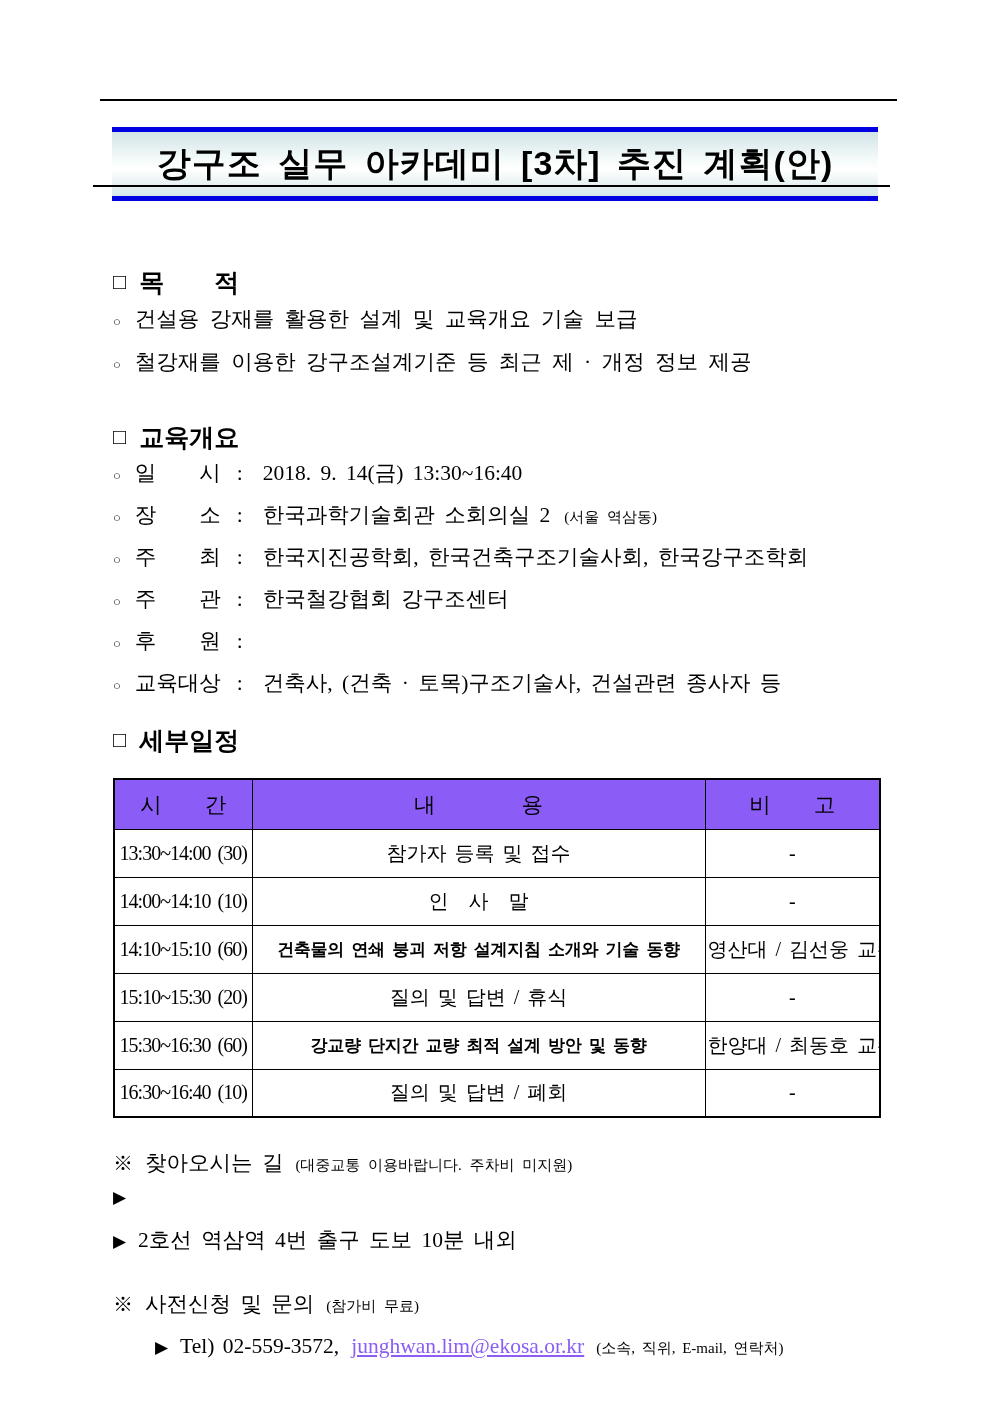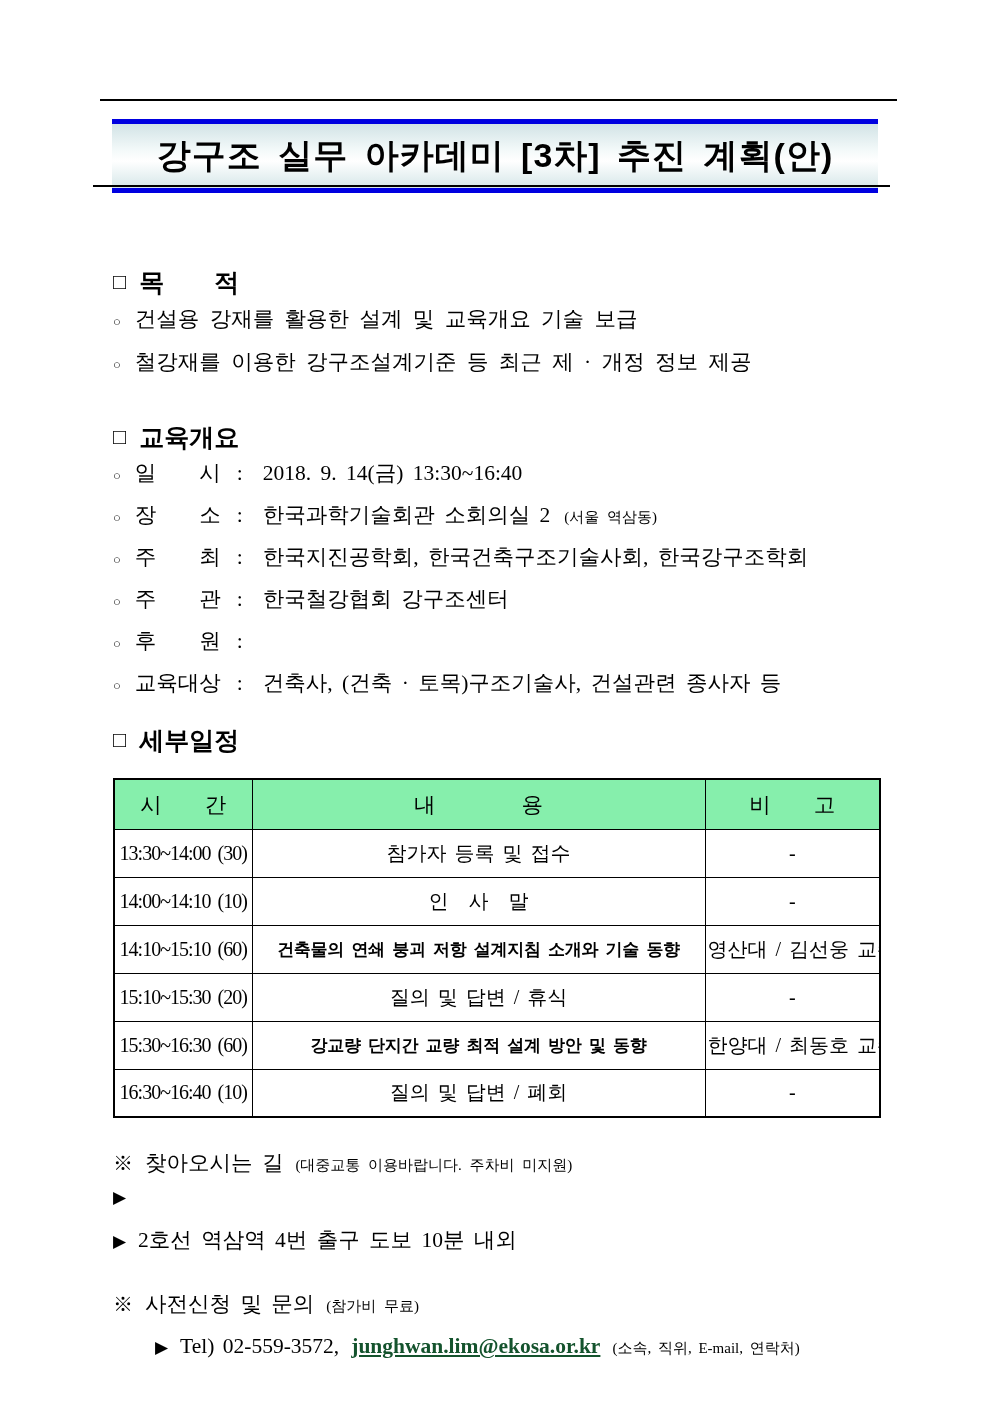--- a/index.html
+++ b/index.html
@@ -7,21 +7,21 @@
     width:992px;height:1403px;background:#ffffff;color:#000;
     font-family:"Liberation Serif","DejaVu Serif",serif;
     overflow:hidden;position:relative;
   }
   .page{width:992px;height:1403px;position:relative;}
 
   
   .banner-area{position:relative;margin-top:99px;height:89px;}
   .hairline-top{position:absolute;left:100px;top:0;width:797px;height:2px;background:#000;}
   .banner{
-    position:absolute;left:112px;top:20px;width:766px;height:74px;box-sizing:border-box;
+    position:absolute;left:112px;top:28px;width:766px;height:74px;box-sizing:border-box;
     border-top:5px solid #0000e0;border-bottom:5px solid #0000e0;
     background:linear-gradient(180deg,#d2e3e6 0%,#f4fafa 42%,#ffffff 58%,#d6e7e9 100%);
     display:flex;align-items:center;justify-content:center;
   }
   .banner h1{
     margin:0;font-family:"Liberation Sans","DejaVu Sans",sans-serif;
     font-size:34px;font-weight:800;letter-spacing:1px;word-spacing:6px;
   }
   .hairline-bottom{position:absolute;left:93px;top:86px;width:797px;height:2px;background:#000;}
 
@@ -60,21 +60,21 @@
   
   table.schedule{
     margin-top:21px;width:766px;border-collapse:collapse;
     border:2.5px solid #000;table-layout:fixed;
   }
   table.schedule th,table.schedule td{
     border:1.5px solid #000;text-align:center;vertical-align:middle;
     overflow:hidden;white-space:pre;padding:0 2px;box-sizing:border-box;
   }
   table.schedule th{
-    background:#86efac;height:50px;font-size:21.5px;font-weight:500;
+    background:#8b5cf6;height:50px;font-size:21.5px;font-weight:500;
   }
   table.schedule td{height:48px;font-size:20px;word-spacing:3px;}
   td.cell-time{font-size:17px;letter-spacing:-1px;margin-left:36px;}
   td.cell-remark{font-size:18px;}
   tr.emph td.cell-content{
     font-family:"Liberation Sans","DejaVu Sans",sans-serif;
     font-weight:800;font-size:17px;letter-spacing:-0.3px;
   }
   .col-time{width:138px;}
   .col-content{width:453px;}
@@ -92,21 +92,21 @@
     display:flex;align-items:baseline;gap:12px;
     font-size:21.5px;line-height:42px;word-spacing:4px;white-space:nowrap;
   }
   .tri{font-size:17px;flex:0 0 auto;}
   .reg-block{margin-top:26px;}
   .tel-line{
     display:flex;align-items:baseline;gap:12px;
     padding-left:42px;margin-top:16px;
     font-size:21.5px;word-spacing:3px;white-space:nowrap;
   }
-  a.email{color:#14532d;text-decoration:underline;cursor:pointer;font-weight:bold;}
+  a.email{color:#8b5cf6;text-decoration:underline;cursor:pointer;}
 </style>
 </head>
 <body>
 
 <div class="page">
 
   <div class="banner-area">
     <div class="hairline-top"></div>
     <div class="banner">
       <h1>강구조 실무 아카데미 [3차] 추진 계획(안)</h1>

